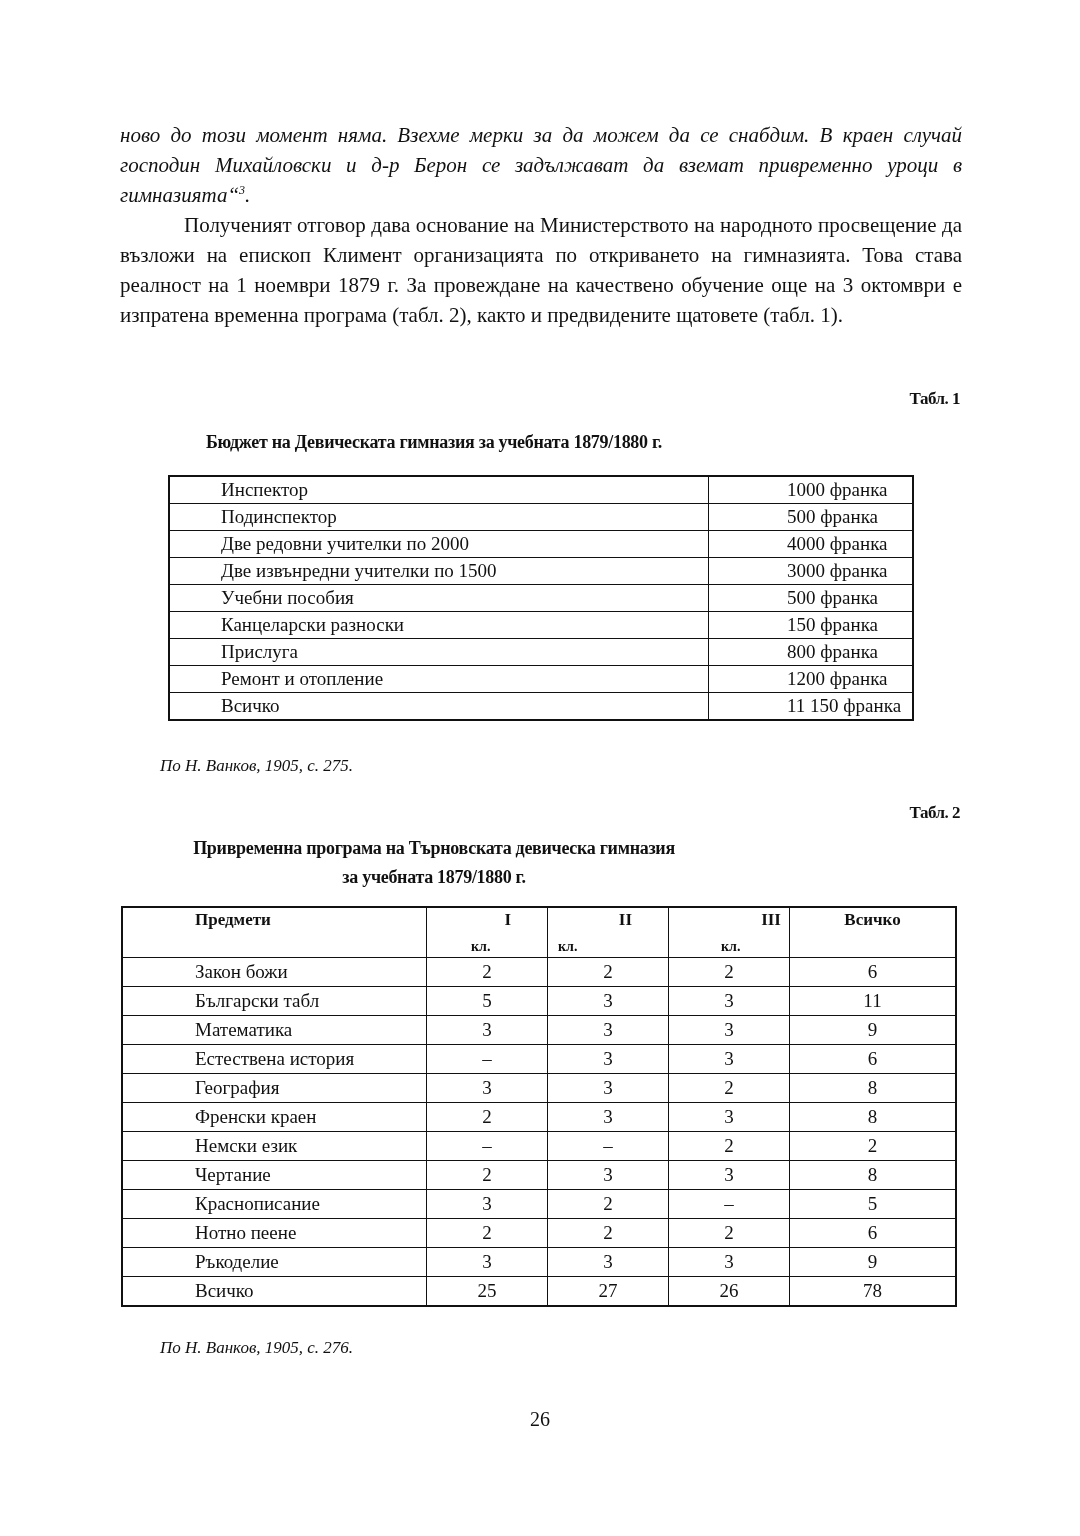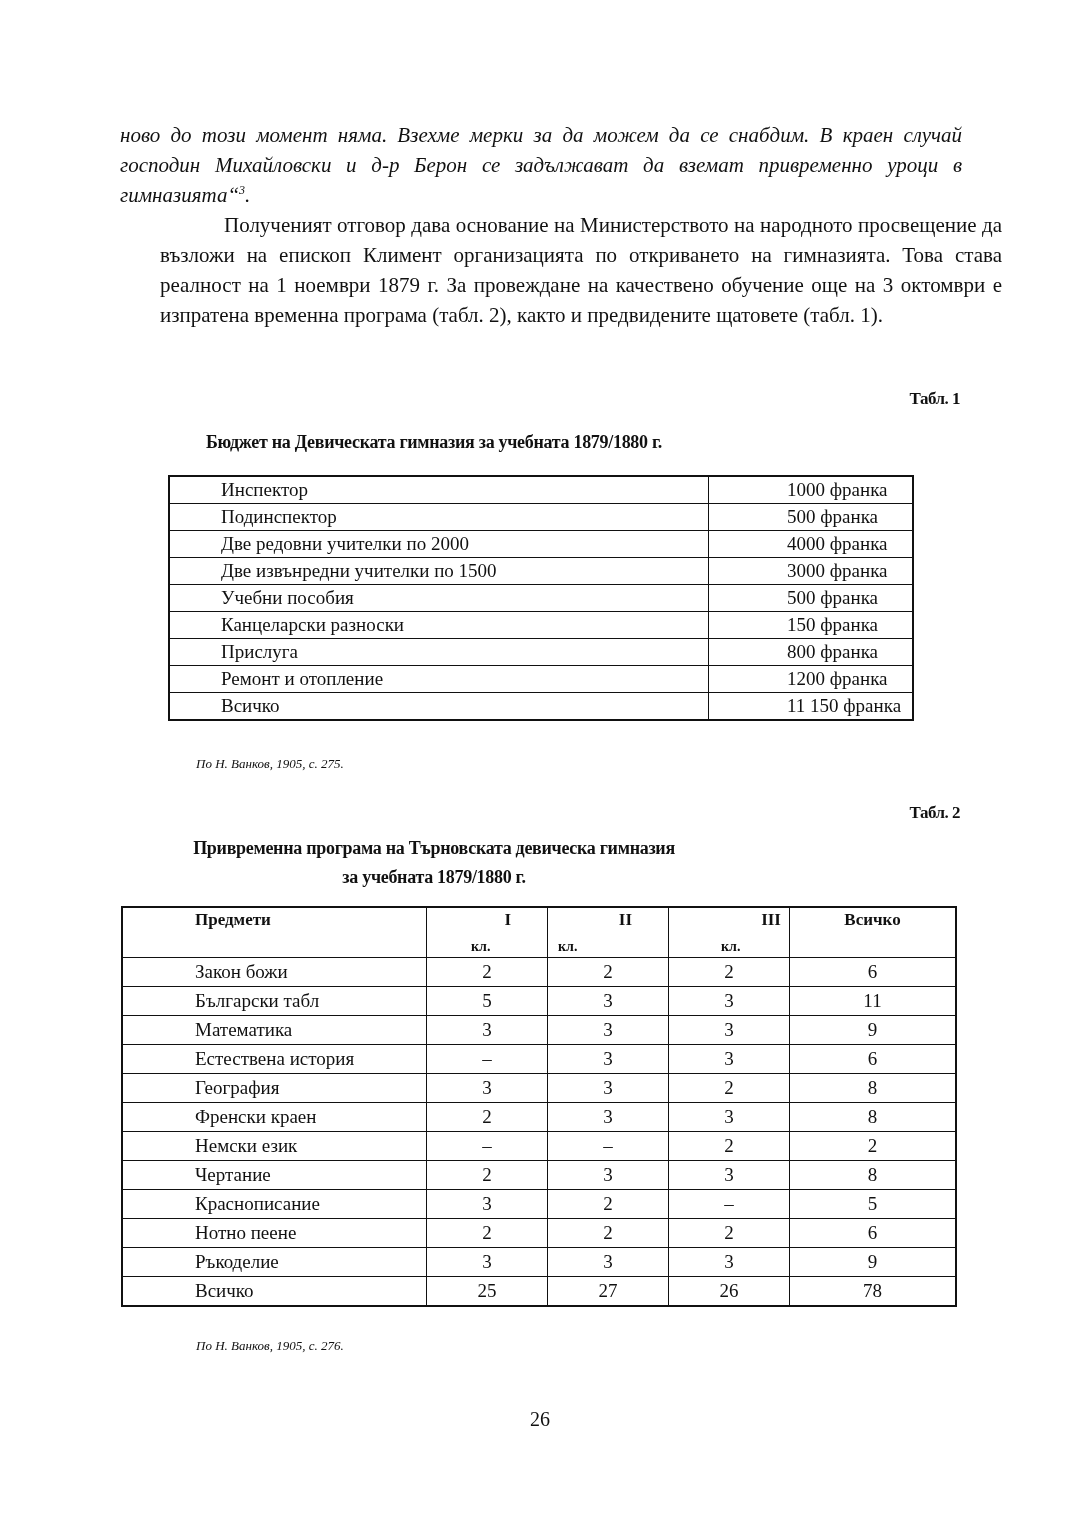--- a/index.html
+++ b/index.html
@@ -1,23 +1,23 @@
 <!DOCTYPE html>
 <html><head>
 <meta charset="utf-8">
 <style>
   html, body { margin: 0; padding: 0; background: #ffffff; }
   body { width: 1080px; height: 1536px; position: relative; overflow: hidden; color: #111; font-family: "Liberation Serif", serif; }
   .para { position: absolute; left: 120px; width: 842px; font-size: 21px; line-height: 30px; text-align: justify; text-align-last: left; }
   .italic { font-style: italic; }
-  .indent { text-indent: 64px; margin-left: 40px; }
+  .indent { text-indent: 64px; }
   sup { font-size: 12px; line-height: 0; vertical-align: super; }
   .tabl-label { position: absolute; right: 120px; font-size: 17px; font-weight: bold; letter-spacing: -0.5px; }
   .table-title { position: absolute; left: 0; width: 868px; text-align: center; font-size: 18px; font-weight: bold; line-height: 28px; letter-spacing: -0.3px; }
-  .source { position: absolute; left: 196px; font-size: 13px; font-style: italic; }
+  .source { position: absolute; left: 160px; font-size: 17px; font-style: italic; }
   .page-number { position: absolute; left: 0; width: 1080px; top: 1408px; text-align: center; font-size: 20px; }
 
   table { position: absolute; border-collapse: collapse; font-size: 19px; }
   #t1 { left: 168px; top: 475px; width: 746px; border: 2px solid #111; }
   #t1 td { border: 1.5px solid #111; height: 26px; padding: 0; line-height: 24px; }
   #t1 td.c1 { width: 487px; padding-left: 51px; }
   #t1 td.c2 { padding-left: 78px; }
 
   #t2 { left: 121px; top: 906px; width: 836px; border: 2px solid #111; }
   #t2 td, #t2 th { border: 1.5px solid #111; padding: 0; }

